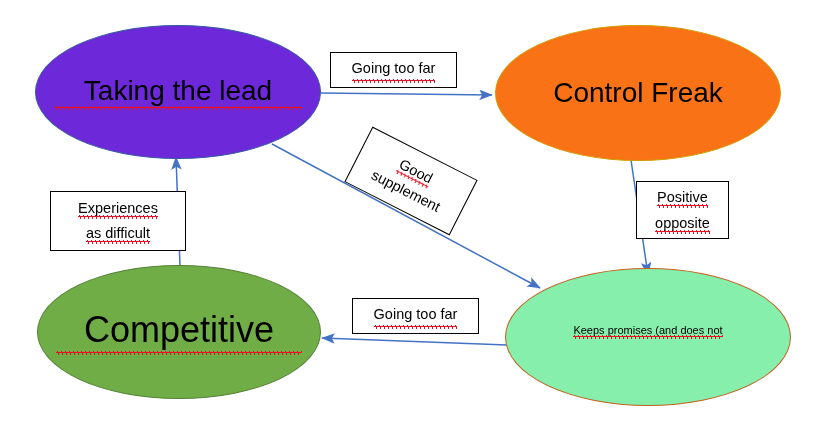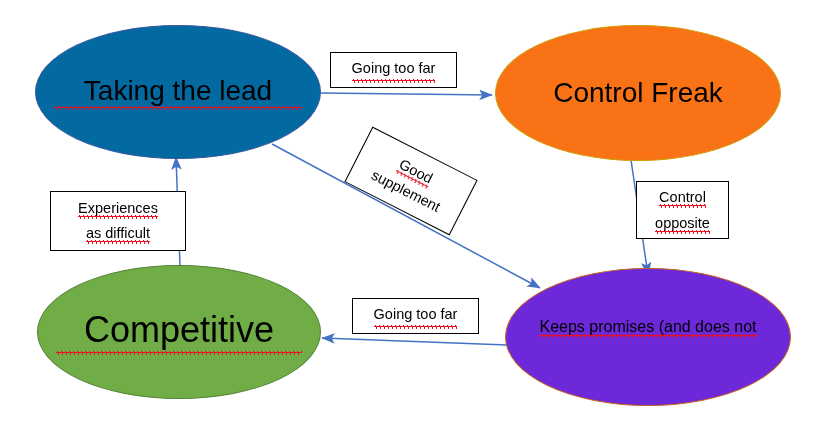--- a/index.html
+++ b/index.html
@@ -46,41 +46,41 @@
     background-image:
       radial-gradient(circle at 1px 2.6px, rgba(0,0,0,0) 1.1px, #e81123 1.15px, #e81123 1.8px, rgba(0,0,0,0) 1.9px),
       radial-gradient(circle at 3px 0.4px, rgba(0,0,0,0) 1.1px, #e81123 1.15px, #e81123 1.8px, rgba(0,0,0,0) 1.9px);
     background-size: 4px 4px;
     background-repeat: repeat-x;
     background-position: 0 100%;
     padding-bottom: 3px;
   }
   #node-taking-the-lead {
     left: 35px; top: 25px; width: 286px; height: 134px;
-    background: #0369a1;
+    background: #6d28d9;
     border: 1.6px solid #37599f;
     font-size: 28px;
   }
   #node-control-freak {
     left: 495px; top: 25px; width: 286px; height: 136px;
     background: #f97316;
     border: 1.6px solid #cf9b00;
     font-size: 28px;
   }
   #node-competitive {
     left: 37px; top: 265px; width: 284px; height: 134px;
     background: #70AD47;
     border: 1.6px solid #548235;
     font-size: 36px;
   }
   #node-keeps-promises {
     left: 505px; top: 268px; width: 286px; height: 138px;
-    background: #6d28d9;
+    background: #86efac;
     border: 1.6px solid #c2621f;
-    font-size: 16px;
+    font-size: 11px;
     padding: 0 14px;
   }
   .edge-label {
     position: absolute;
     background: #ffffff;
     border: 1.3px solid #000000;
     box-sizing: border-box;
     display: flex;
     align-items: center;
     justify-content: center;
@@ -173,21 +173,21 @@
 
   <div class="edge-label" id="label-experiences-as-difficult">
     <span>
       <span class="squiggle">Experiences</span><br>
       <span class="squiggle">as difficult</span>
     </span>
   </div>
 
   <div class="edge-label" id="label-positive-opposite">
     <span>
-      <span class="squiggle">Control</span><br>
+      <span class="squiggle">Positive</span><br>
       <span class="squiggle">opposite</span>
     </span>
   </div>
 
   <div class="edge-label" id="label-good-supplement">
     <span>
       <span class="squiggle">Good</span><br>
       <span>supplement</span>
     </span>
   </div>

